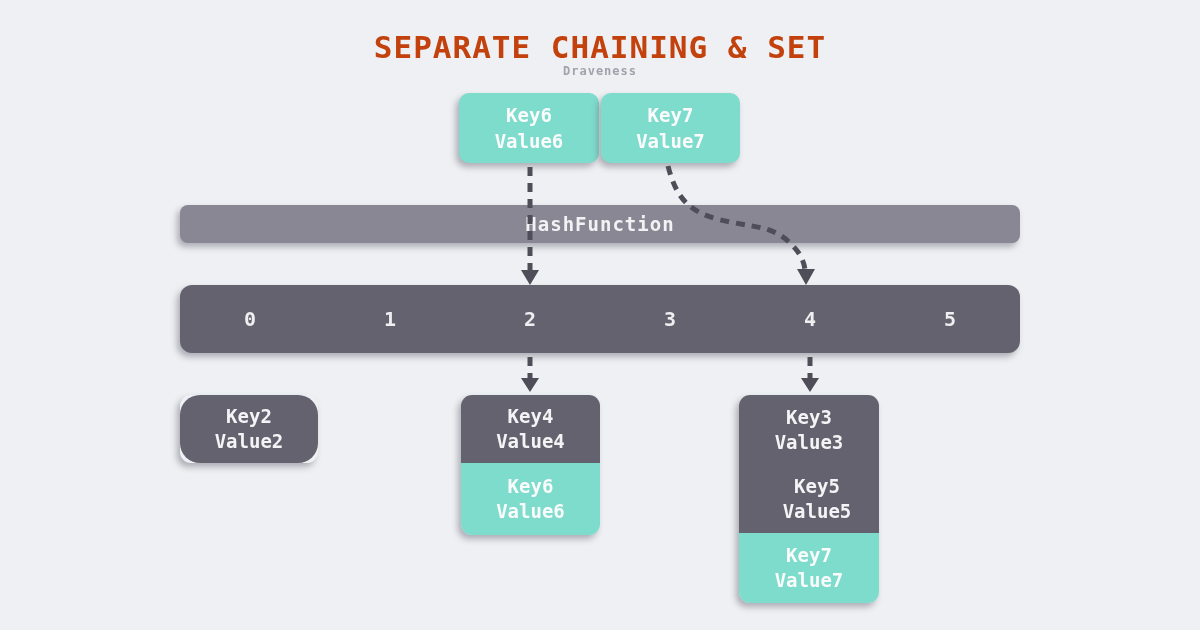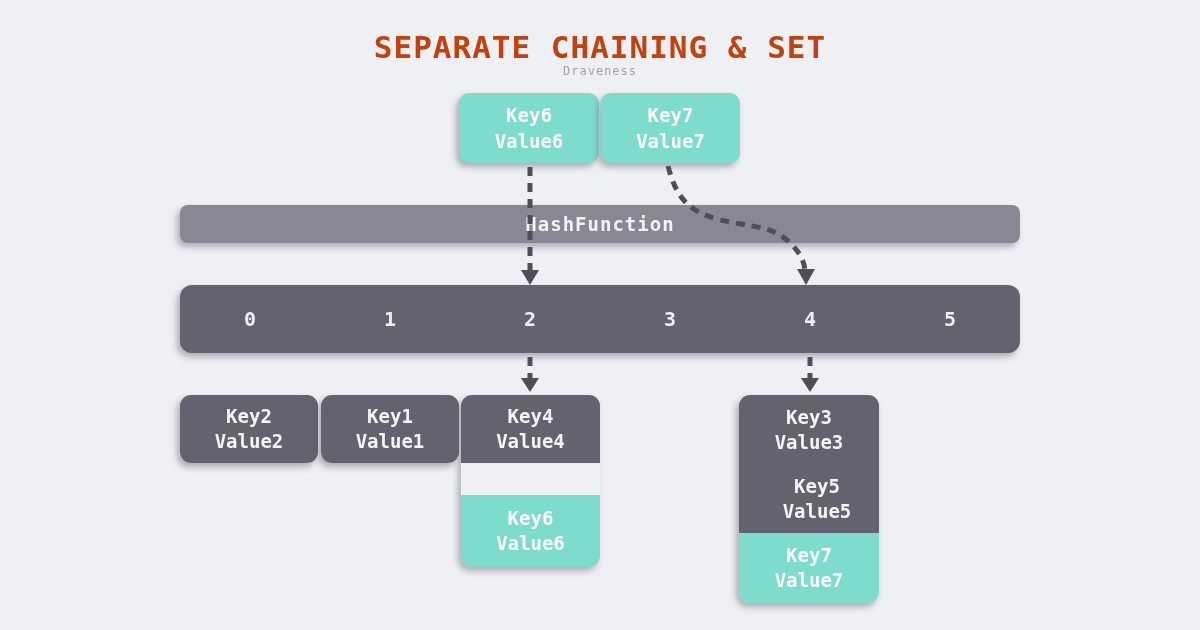--- a/index.html
+++ b/index.html
@@ -22,21 +22,21 @@
     font-weight: bold;
     letter-spacing: 1px;
     color: #c2410c;
   }
   .subtitle {
     position: absolute;
     left: 0; top: 64px;
     width: 1200px;
     text-align: center;
     font-size: 12px;
-    font-weight: normal;
+    font-weight: bold;
     letter-spacing: 1px;
     color: #A2A2AC;
   }
 
   .shadowed { box-shadow: -3px 4px 6px rgba(96,94,108,0.45); text-align: center; }
 
   .keybox {
     position: absolute;
     top: 93px;
     height: 70px;
@@ -144,34 +144,28 @@
   <div class="bucketbar shadowed">
     <div class="bucket">0</div>
     <div class="bucket">1</div>
     <div class="bucket">2</div>
     <div class="bucket">3</div>
     <div class="bucket">4</div>
     <div class="bucket">5</div>
   </div>
 
   <div class="chain shadowed" style="left:180px; width:138px;">
-    <div class="entry gray" style="height:68px;">
+    <div class="entry gray" style="height:68px;border-radius:20px;">
       <span>Key2</span>
       <span>Value2</span>
     </div>
   </div>
 
-  <div class="chain shadowed" style="left:321px; width:138px;">
-    <div class="entry gray" style="height:68px;">
-      <span>Key1</span>
-      <span>Value1</span>
-    </div>
-  </div>
-
-  <div class="chain shadowed" style="left:461px; width:139px;gap:32px;">
+
+  <div class="chain shadowed" style="left:461px; width:139px;">
     <div class="entry gray" style="height:68px;">
       <span>Key4</span>
       <span>Value4</span>
     </div>
     <div class="entry teal" style="height:72px;">
       <span>Key6</span>
       <span>Value6</span>
     </div>
   </div>
 

